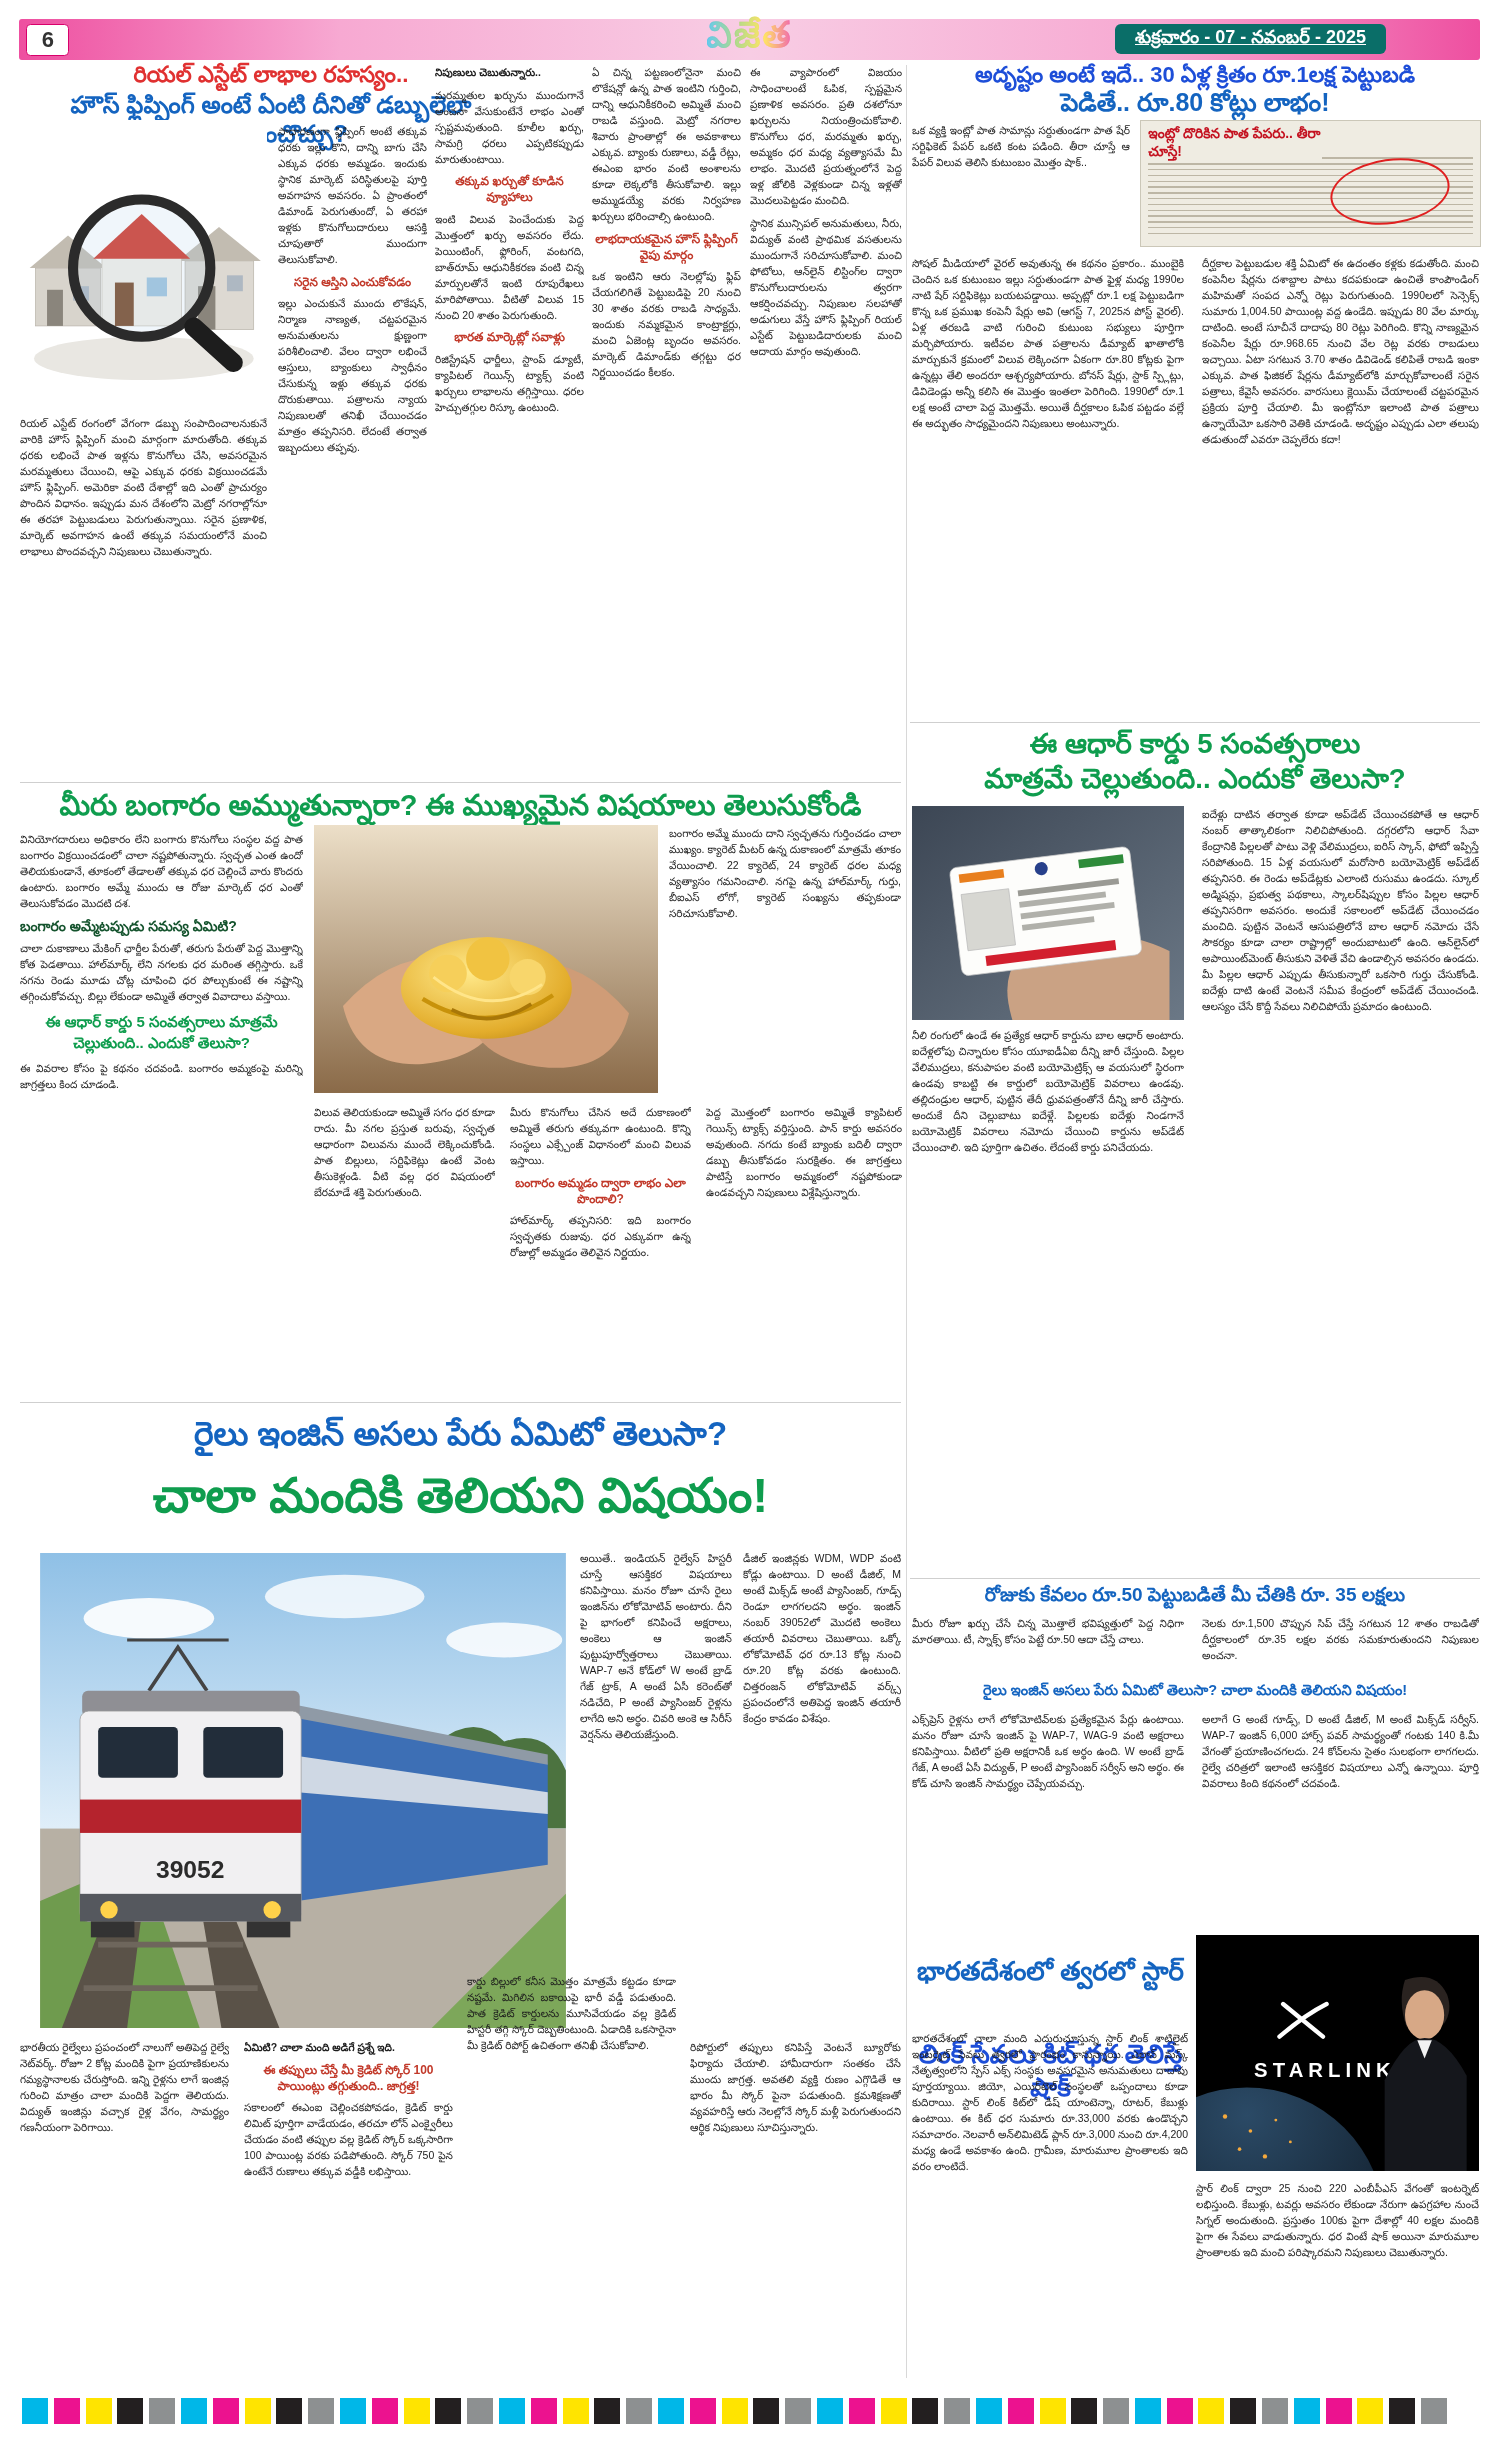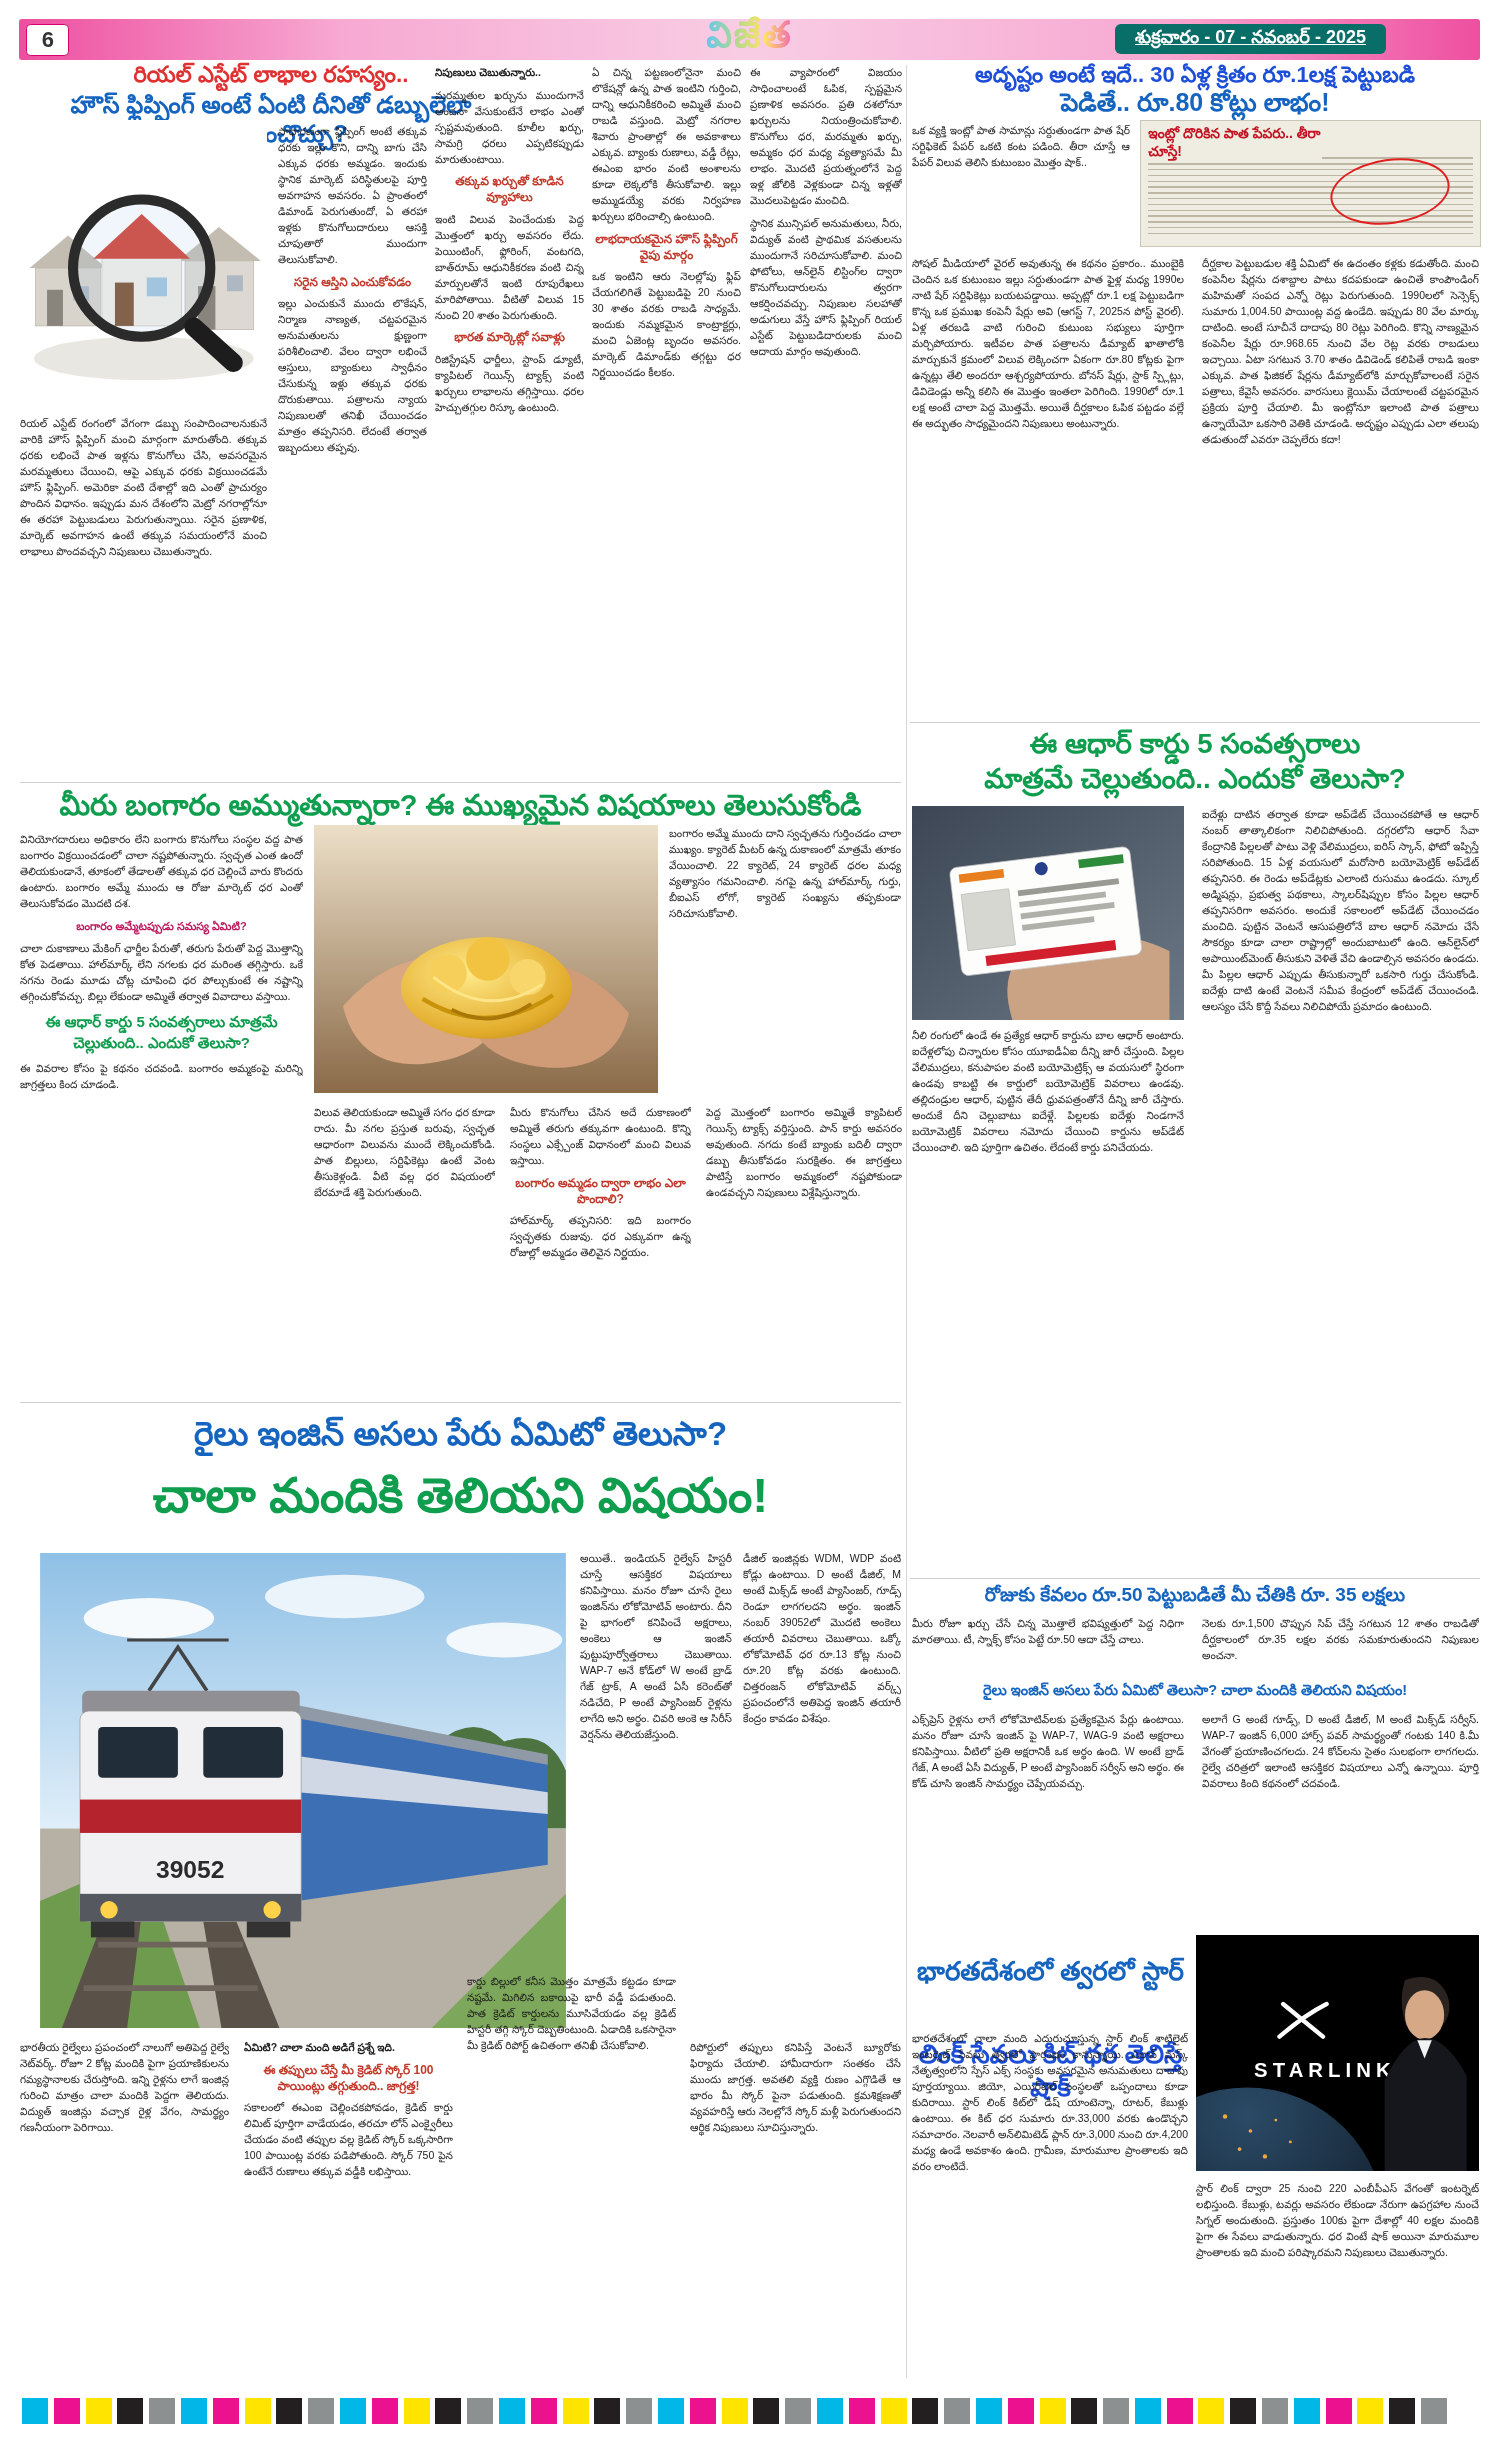--- a/index.html
+++ b/index.html
@@ -18,21 +18,21 @@
     -webkit-background-clip:text;background-clip:text;color:#e6007e;-webkit-text-fill-color:transparent;
     text-shadow:0 0 0.7px rgba(255,255,255,.4);}
   .datebox{position:absolute;right:94px;top:5px;height:30px;padding:0 20px;background:#0a6e68;
     border-radius:5.8px;display:flex;align-items:center;color:#ffffff;font-weight:bold;font-size:18px;text-decoration:underline;}
 
   
   .tcol{position:absolute;text-align:justify;font-size:10.5px;line-height:16px;color:#1c1c1c;overflow:hidden;}
   .tcol p{margin:0 0 6.5px 0;}
   .lead-bold{font-weight:bold;}
   .sub-red{color:#c23a2b;font-weight:bold;font-size:12px;text-align:center;margin:2.9px 0 5.8px 0;line-height:16px;}
-  .sub-blue{color:#be185d;font-weight:bold;font-size:11px;text-align:center;margin:2.9px 0 5.8px 0;line-height:16.7px;}
+  .sub-blue{color:#14532d;font-weight:bold;font-size:14px;margin:2.9px 0 5.8px 0;line-height:16.7px;}
   .teaser-green{color:#0f9d4e;font-weight:bold;font-size:15px;text-align:center;margin:5.8px 0 7.3px 0;line-height:21px;}
 
   .rule-h{position:absolute;height:0.7px;background:#cfcfcf;}
   .rule-v{position:absolute;width:0.7px;background:#d8d8d8;}
 
   
   .flip-kicker{position:absolute;left:20px;top:62px;width:502px;text-align:center;
     font-size:22.5px;font-weight:bold;color:#e03131;}
   .flip-headline{position:absolute;left:20px;top:90px;width:502px;text-align:center;
     font-size:24px;font-weight:bold;color:#1464c0;line-height:29px;}

